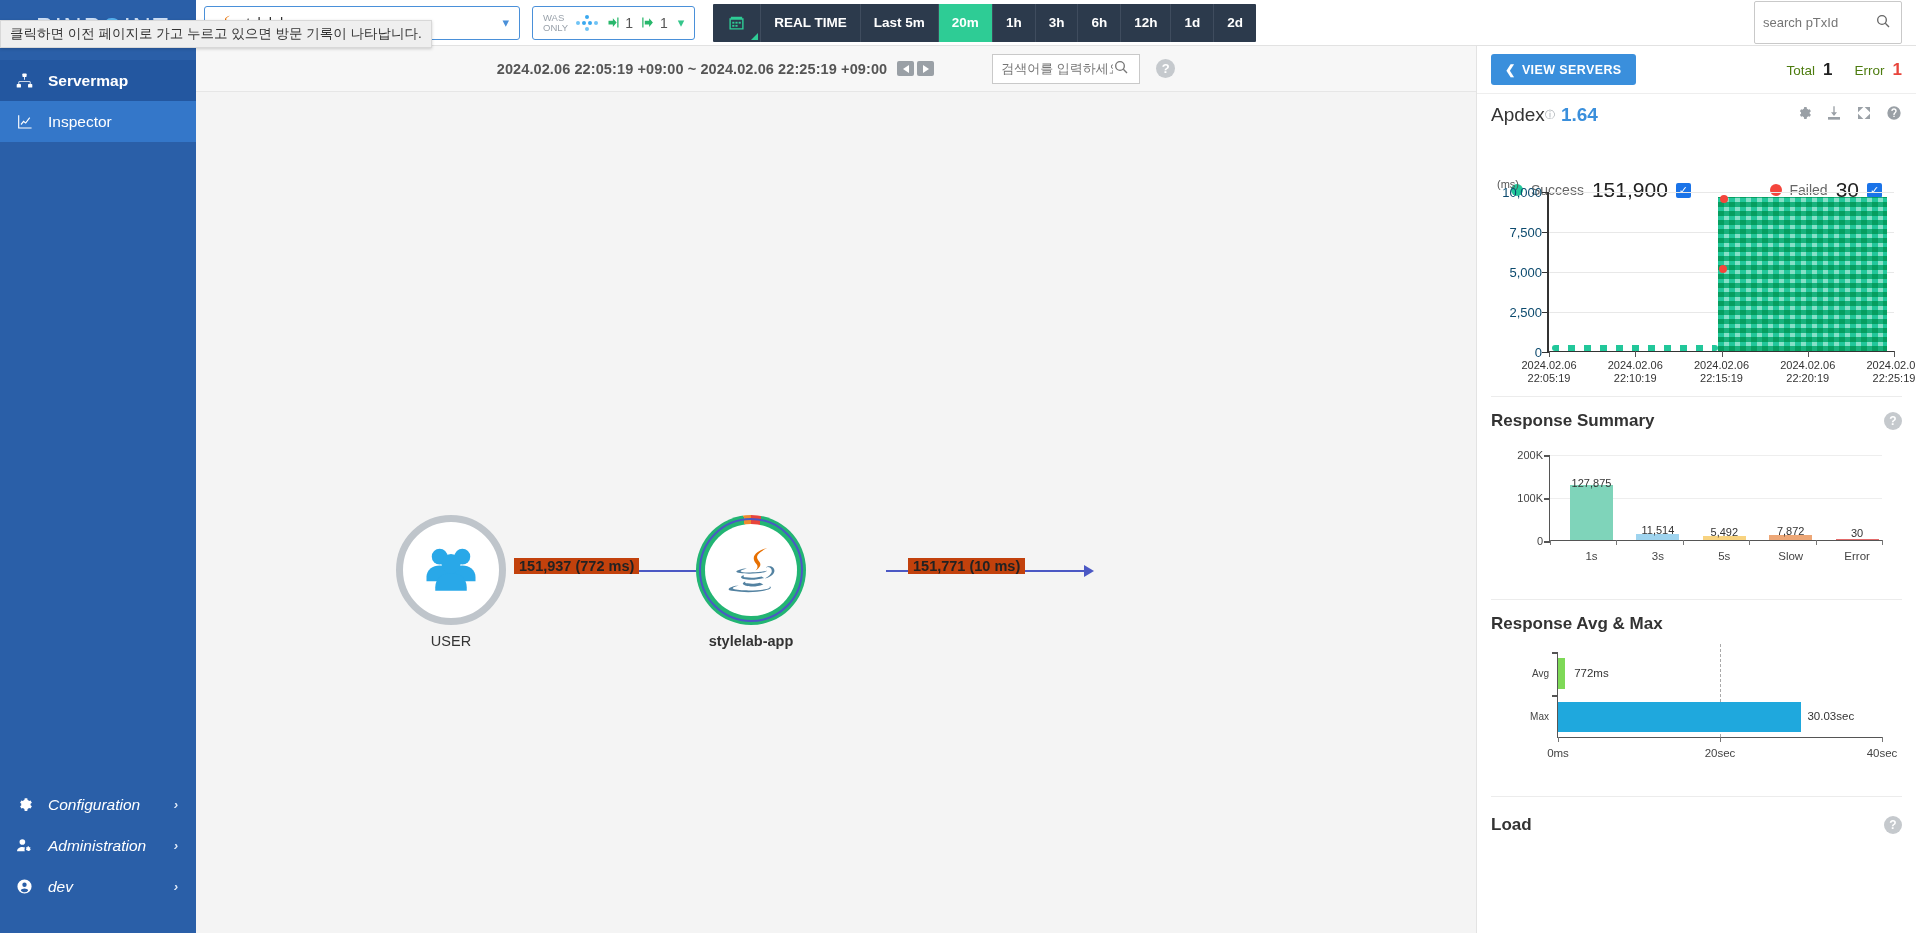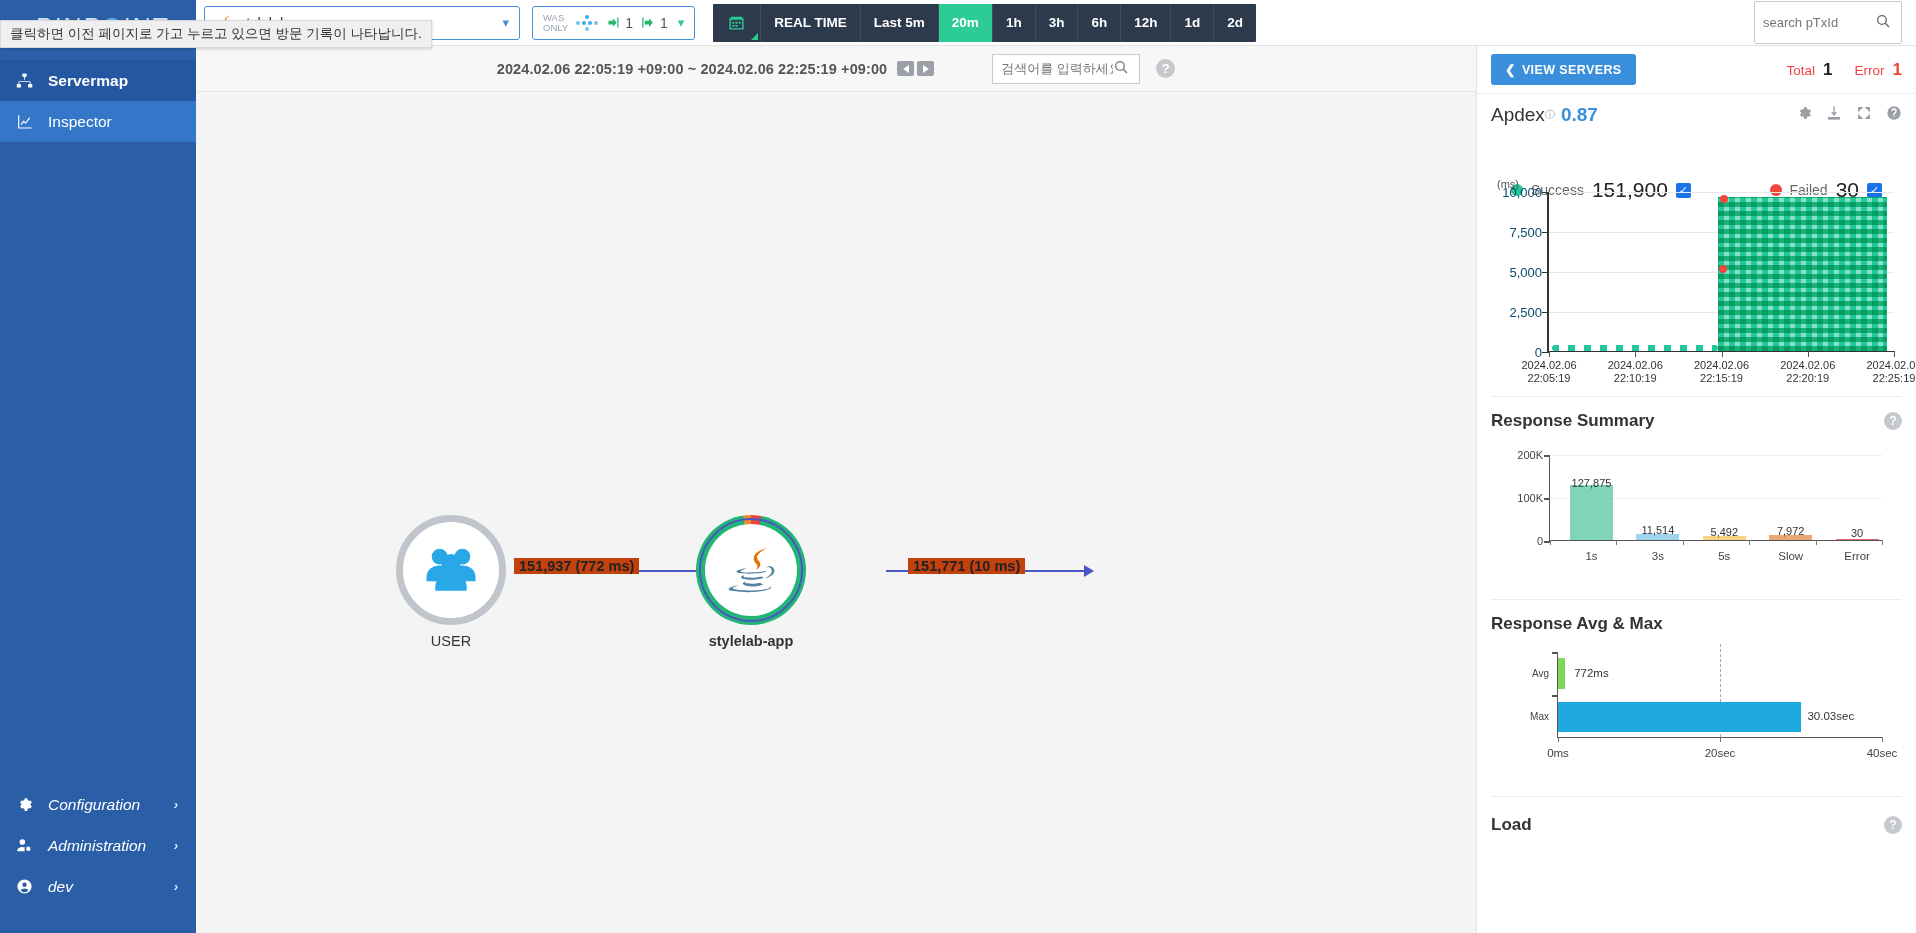--- a/index.html
+++ b/index.html
@@ -186,21 +186,21 @@
     border-bottom: 1px solid #eee;
   }
   .view-servers {
     background: #3a8fdc; color: #fff; font-size: 12.5px; font-weight: 700;
     padding: 8px 14px; border-radius: 3px; letter-spacing: .4px; cursor: pointer;
     display: flex; align-items: center; gap: 6px; border: none;
     font-family: "Liberation Sans", sans-serif;
   }
   .stat-group { margin-left: auto; display: flex; align-items: center; gap: 22px; }
   .stat { display: flex; align-items: baseline; gap: 8px; }
-  .stat .k { font-size: 13.5px; color: #ef4444; }
+  .stat .k { font-size: 13.5px; color: #4d7c0f; }
   .stat .v { font-size: 17px; font-weight: 700; color: #222; }
   .stat .v.err { color: #e8453c; }
 
   .sec { padding: 10px 14px 4px 14px; }
   .sec-head { display: flex; align-items: center; }
   .apdex-title { font-size: 19px; color: #333; font-weight: 400; }
   .apdex-sup { font-size: 10px; vertical-align: super; color: #9aa0a6; }
   .apdex-val { font-size: 19px; font-weight: 700; color: #3a8fdc; margin-left: 6px; }
   .icon-row { margin-left: auto; display: flex; align-items: center; gap: 14px; }
   .icon-row svg { fill: #9aa0a6; cursor: pointer; }
@@ -550,21 +550,21 @@
           <span class="k">Error</span>
           <span class="v err">1</span>
         </span>
       </span>
     </div>
 
     <div class="sec">
       <div class="sec-head">
         <span class="apdex-title">Apdex</span>
           <span class="apdex-sup">ⓘ</span>
-        <span class="apdex-val">0.87</span>
+        <span class="apdex-val">1.64</span>
         <span class="icon-row">
           <span>
             <svg width="16" height="16" viewBox="0 0 24 24">
                 <path d="M12 8.4a3.6 3.6 0 100 7.2 3.6 3.6 0 000-7.2zm0 5.6a2 2 0 110-4 2 2 0 010 4z"></path>
                 <path d="M20.6 13.2l-.1-1.2.1-1.2 1.8-1.4-1.8-3.1-2.2.7c-.6-.5-1.3-.9-2-1.2L15.9 3h-3.6l-.5 2.8c-.7.3-1.4.7-2 1.2l-2.2-.7L5.8 9.4l1.8 1.4-.1 1.2.1 1.2-1.8 1.4 1.8 3.1 2.2-.7c.6.5 1.3.9 2 1.2l.5 2.8h3.6l.5-2.8c.7-.3 1.4-.7 2-1.2l2.2.7 1.8-3.1z"></path>
               </svg>
           </span>
           <span>
             <svg width="16" height="16" viewBox="0 0 24 24">
                 <path d="M11 2h2v9h3.5L12 16.5 7.5 11H11z"></path>
@@ -693,21 +693,21 @@
           <span class="rs-val" style="left:32.5%; top:69px;">11,514</span>
           <span class="rs-xmark" style="left:20%"></span>
           <span class="rs-xlabel" style="left:32.5%;">3s</span>
 
           <div class="rs-bar" style="left:46%; width:13%; height:4px; background:#f8d380;"></div>
           <span class="rs-val" style="left:52.5%; top:71px;">5,492</span>
           <span class="rs-xmark" style="left:40%"></span>
           <span class="rs-xlabel" style="left:52.5%;">5s</span>
 
           <div class="rs-bar" style="left:66%; width:13%; height:5px; background:#eda777;"></div>
-          <span class="rs-val" style="left:72.5%; top:70px;">7,972</span>
+          <span class="rs-val" style="left:72.5%; top:70px;">7,872</span>
           <span class="rs-xmark" style="left:60%"></span>
           <span class="rs-xlabel" style="left:72.5%;text-align:right;">Slow</span>
 
           <div class="rs-bar" style="left:86%; width:13%; height:1px; background:#e26a6a;"></div>
           <span class="rs-val" style="left:92.5%; top:72px;">30</span>
           <span class="rs-xmark" style="left:80%"></span>
           <span class="rs-xlabel" style="left:92.5%;">Error</span>
           <span class="rs-xmark" style="left:100%"></span>
         </div>
       </div>

